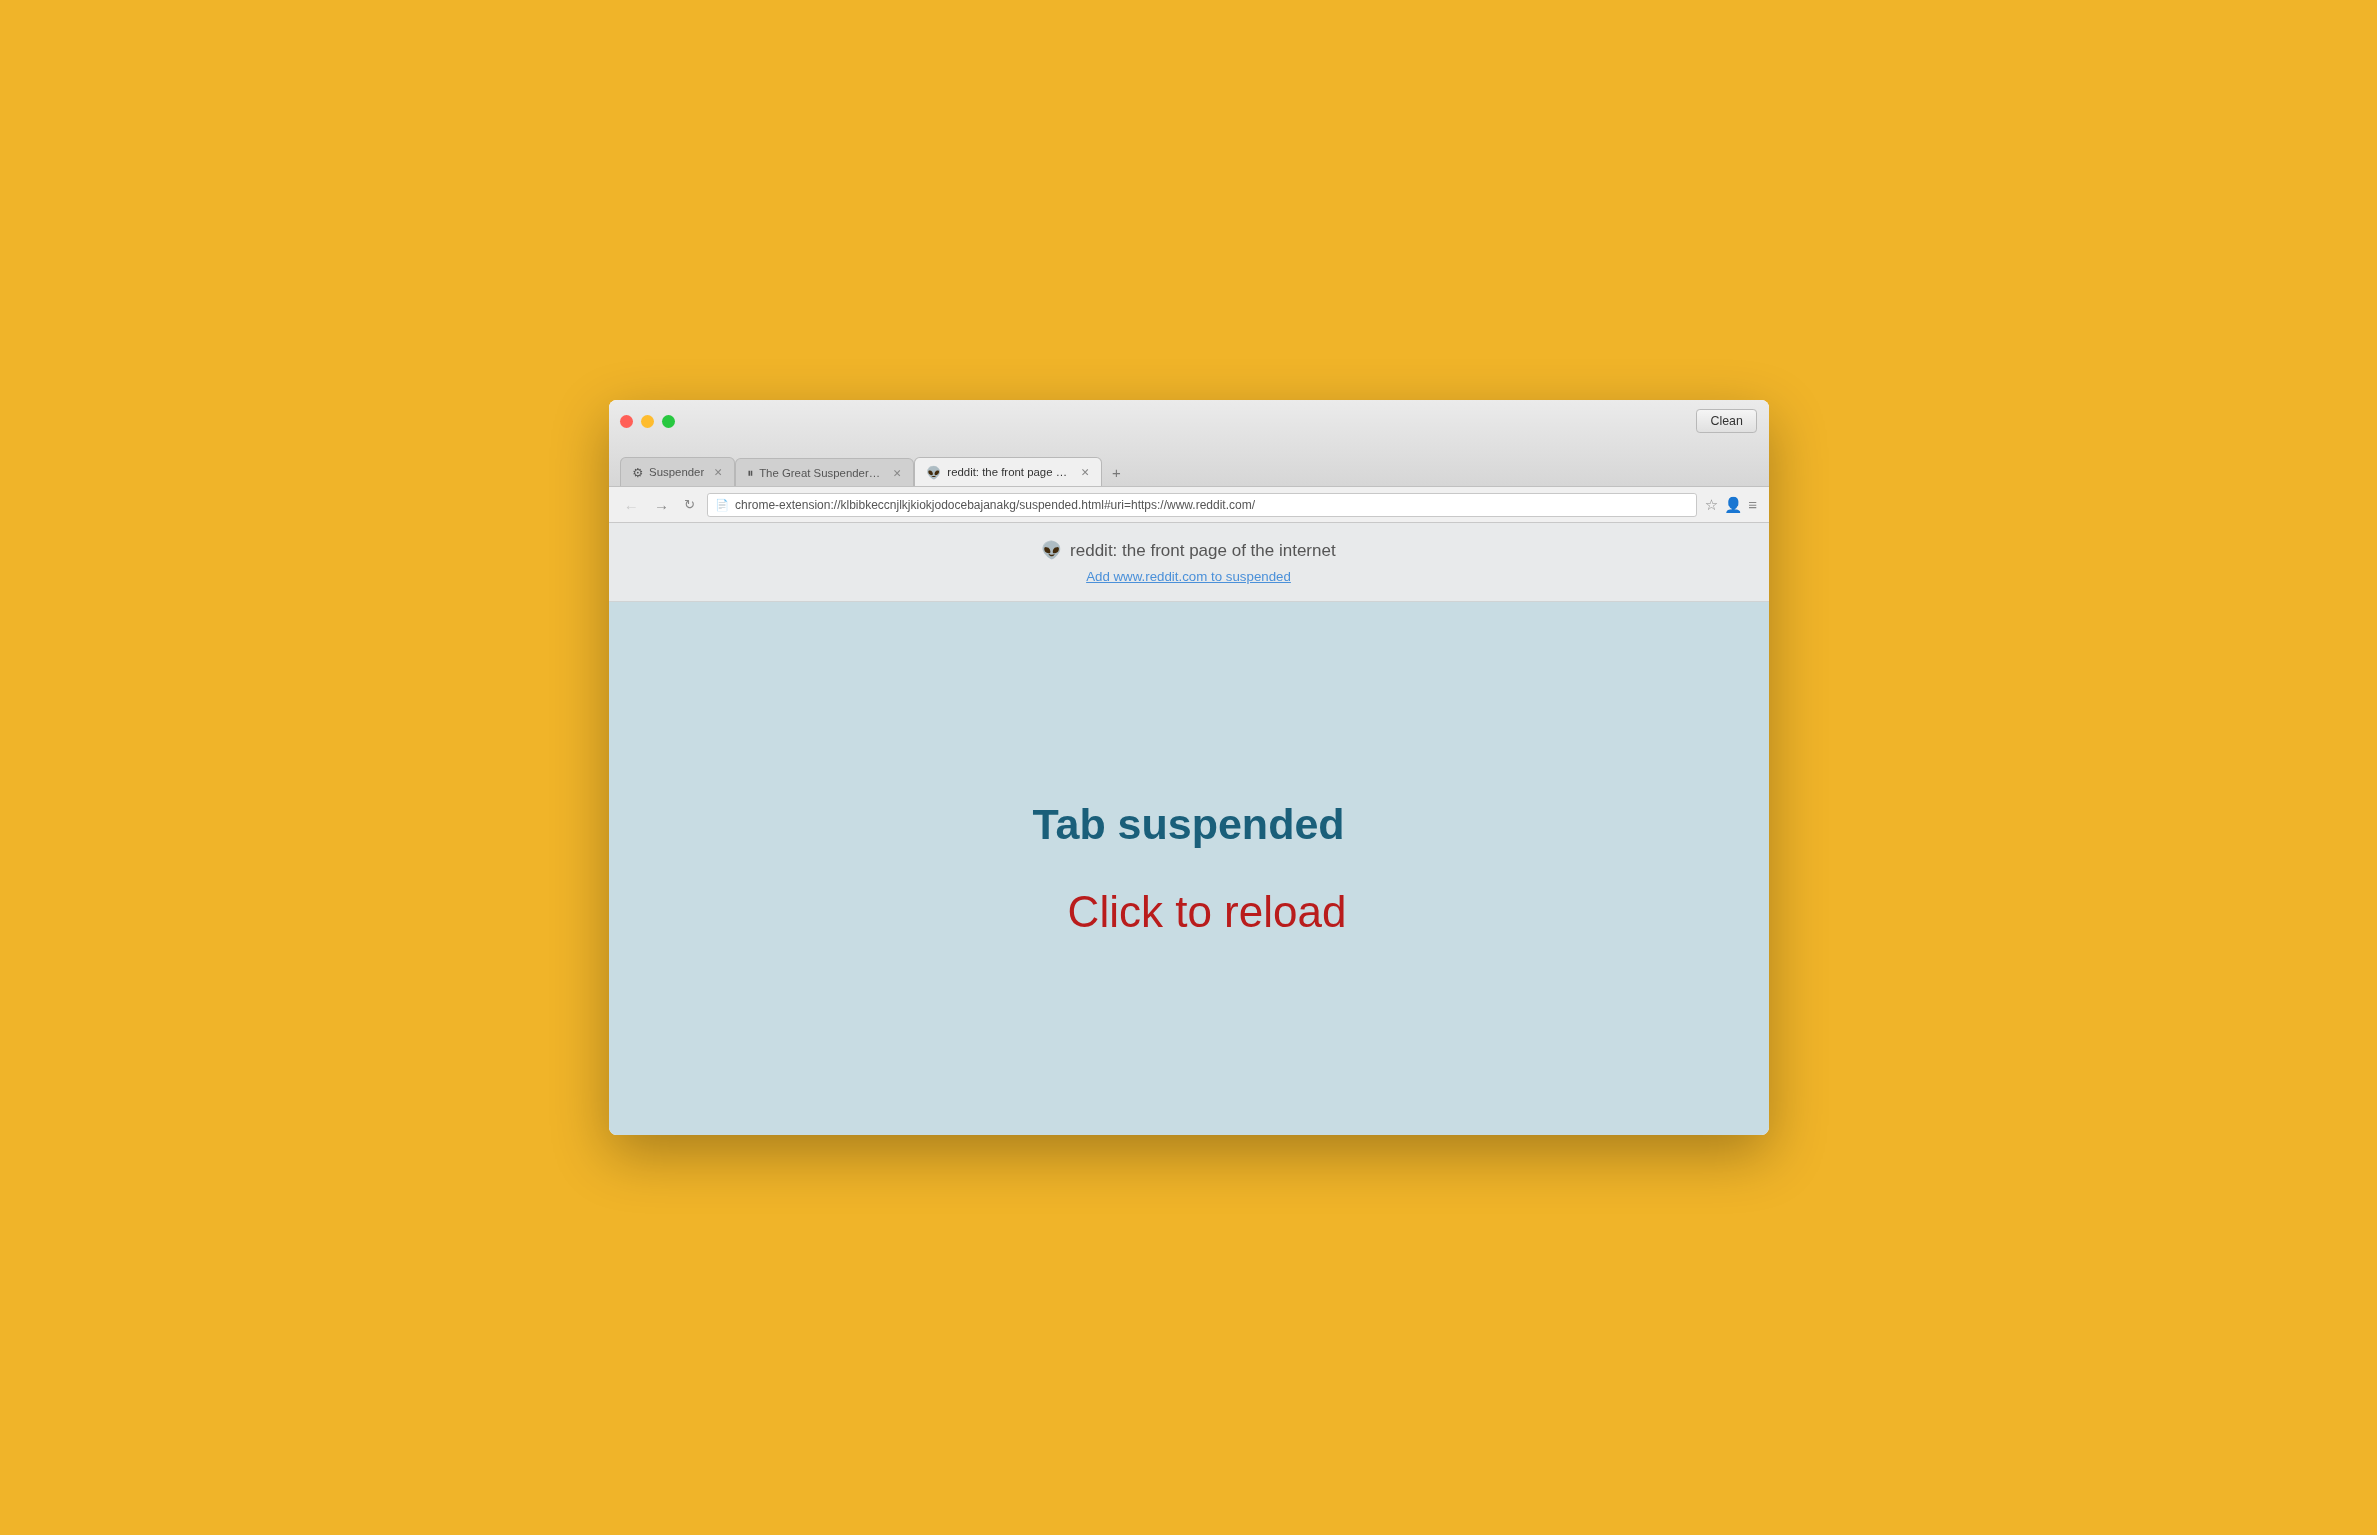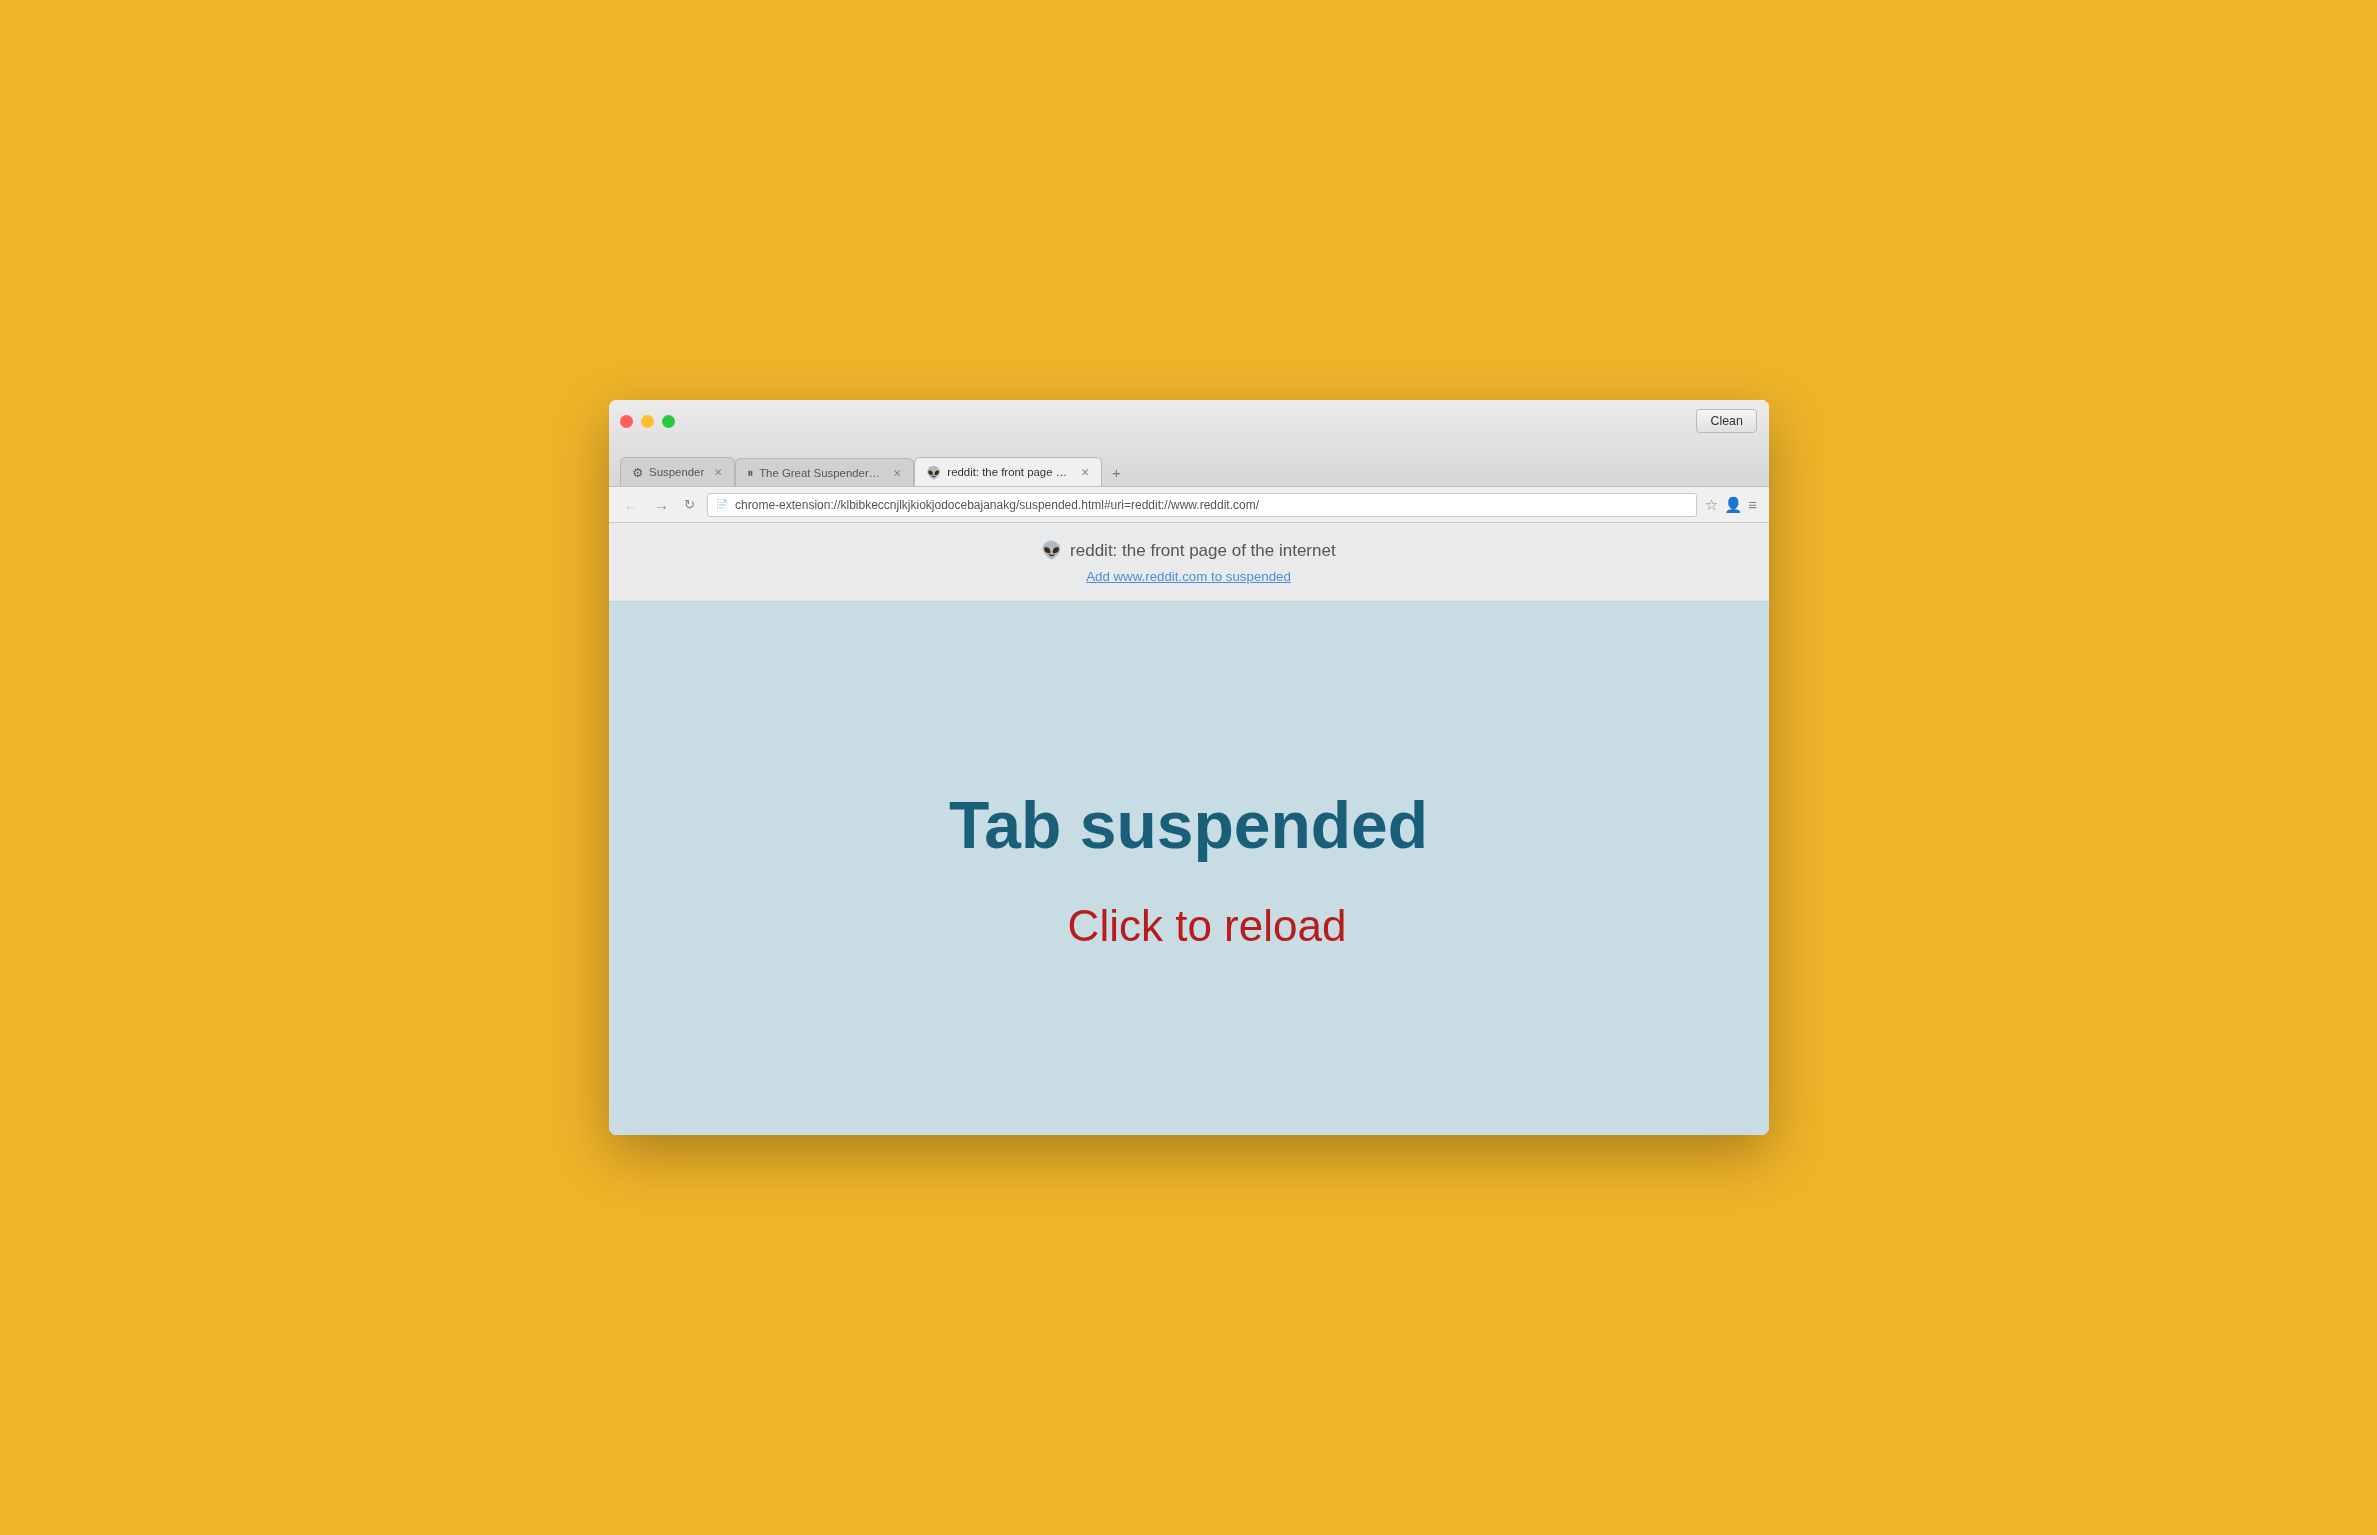--- a/index.html
+++ b/index.html
@@ -222,21 +222,21 @@
       min-height: 533px;
       display: flex;
       flex-direction: column;
       align-items: center;
       justify-content: center;
       gap: 38px;
       cursor: pointer;
     }
 
     .suspended-title {
-      font-size: 66px;
+      font-size: 43px;
       font-weight: 700;
       color: #1a5f7a;
     }
 
     .suspended-subtitle {
       font-size: 44px;
       font-weight: 500;
       color: #b91c1c;
       margin-left: 37px;
     }
@@ -276,21 +276,21 @@
       <button class="tab-new">+</button>
     </div>
   </div>
 
   <div class="address-bar">
     <button class="nav-btn disabled">←</button>
     <button class="nav-btn">→</button>
     <button class="reload-btn">↻</button>
     <div class="url-bar">
       <span class="url-icon">📄</span>
-      <span class="url-text">chrome-extension://klbibkeccnjlkjkiokjodocebajanakg/suspended.html#uri=reddit://www.reddit.com/</span>
+      <span class="url-text">chrome-extension://klbibkeccnjlkjkiokjodocebajanakg/suspended.html#uri=https://www.reddit.com/</span>
     </div>
     <div class="address-actions">
       <span>☆</span>
       <span>👤</span>
       <span>≡</span>
     </div>
   </div>
 
   <div class="page-header">
     <div class="page-site-title">

